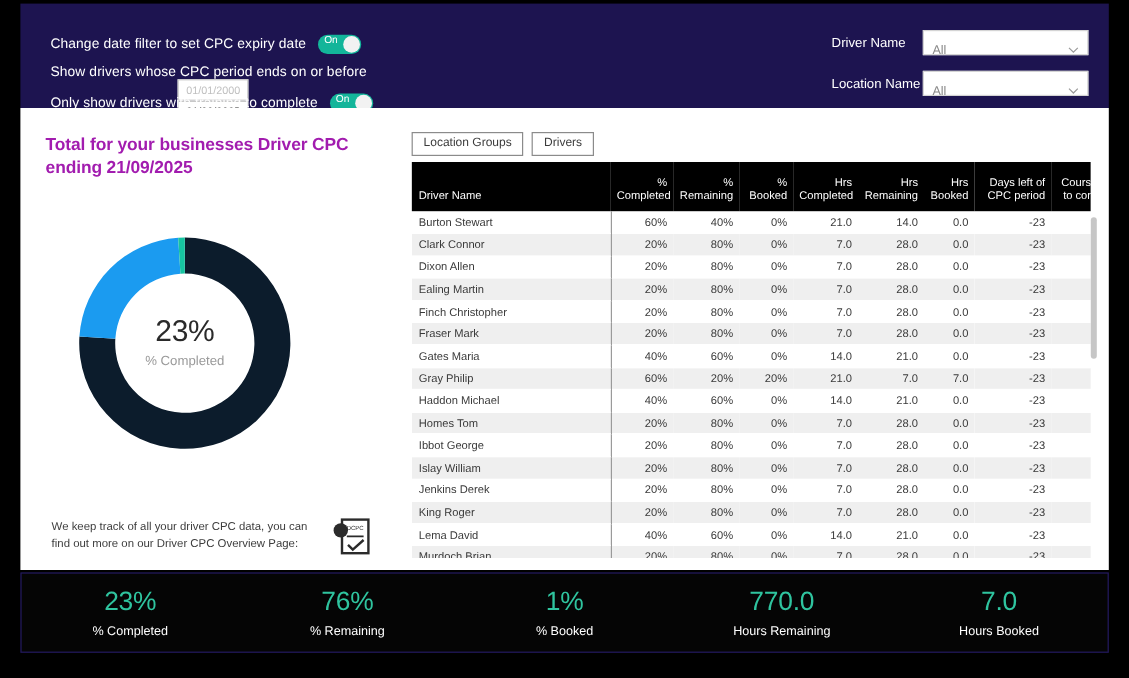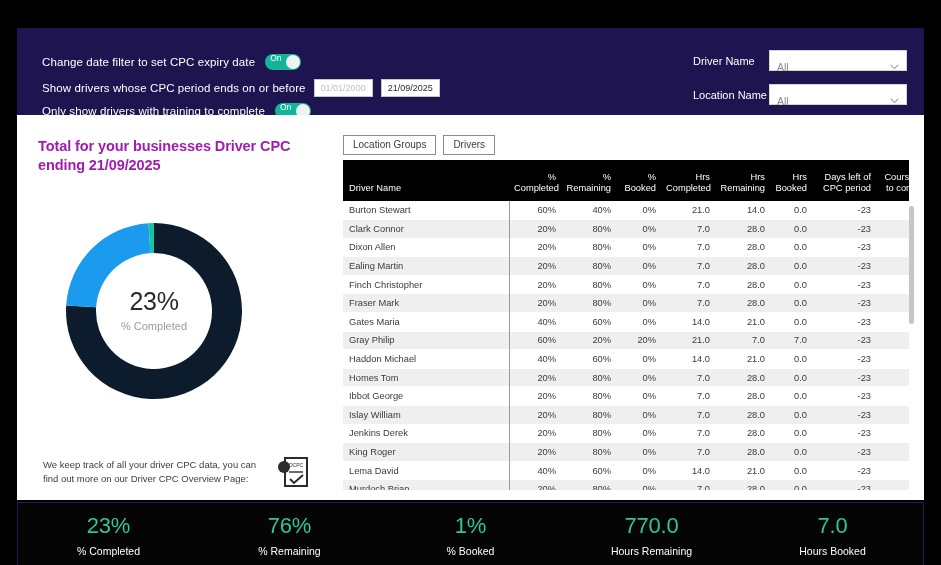--- a/index.html
+++ b/index.html
@@ -6,21 +6,21 @@
   html, body {
     width: 941px; height: 565px;
     background: #000000;
     font-family: "Liberation Sans", sans-serif;
     overflow: hidden;
   }
 
   
   #app {
     position: absolute;
-    left: 17px; top: 28px;
+    left: 17px; top: 3px;
     width: 907px; height: 516px;
     background: #000000;
   }
 
   
   #filter-bar {
     position: absolute;
     left: 0; top: 0;
     width: 907px; height: 87px;
     background: #1d1450;
@@ -228,21 +228,21 @@
   <div id="filter-bar">
 
     <div class="filter-row" style="left:25px; top:26px;">
       <span class="filter-label">Change date filter to set CPC expiry date</span>
       <span class="toggle">
         <span class="tgl-text">On</span>
         <span class="knob"></span>
       </span>
     </div>
 
-    <div class="filter-row" style="left:25px; top:51px;">
+    <div class="filter-row" style="left:25px; top:51px;flex-direction:column;">
       <span class="filter-label">Show drivers whose CPC  period ends on or before</span>
       <span class="datebox muted">01/01/2000</span>
       <span class="datebox">21/09/2025</span>
     </div>
 
     <div class="filter-row" style="left:25px; top:75px;">
       <span class="filter-label">Only show drivers with training to complete</span>
       <span class="toggle">
         <span class="tgl-text">On</span>
         <span class="knob"></span>

